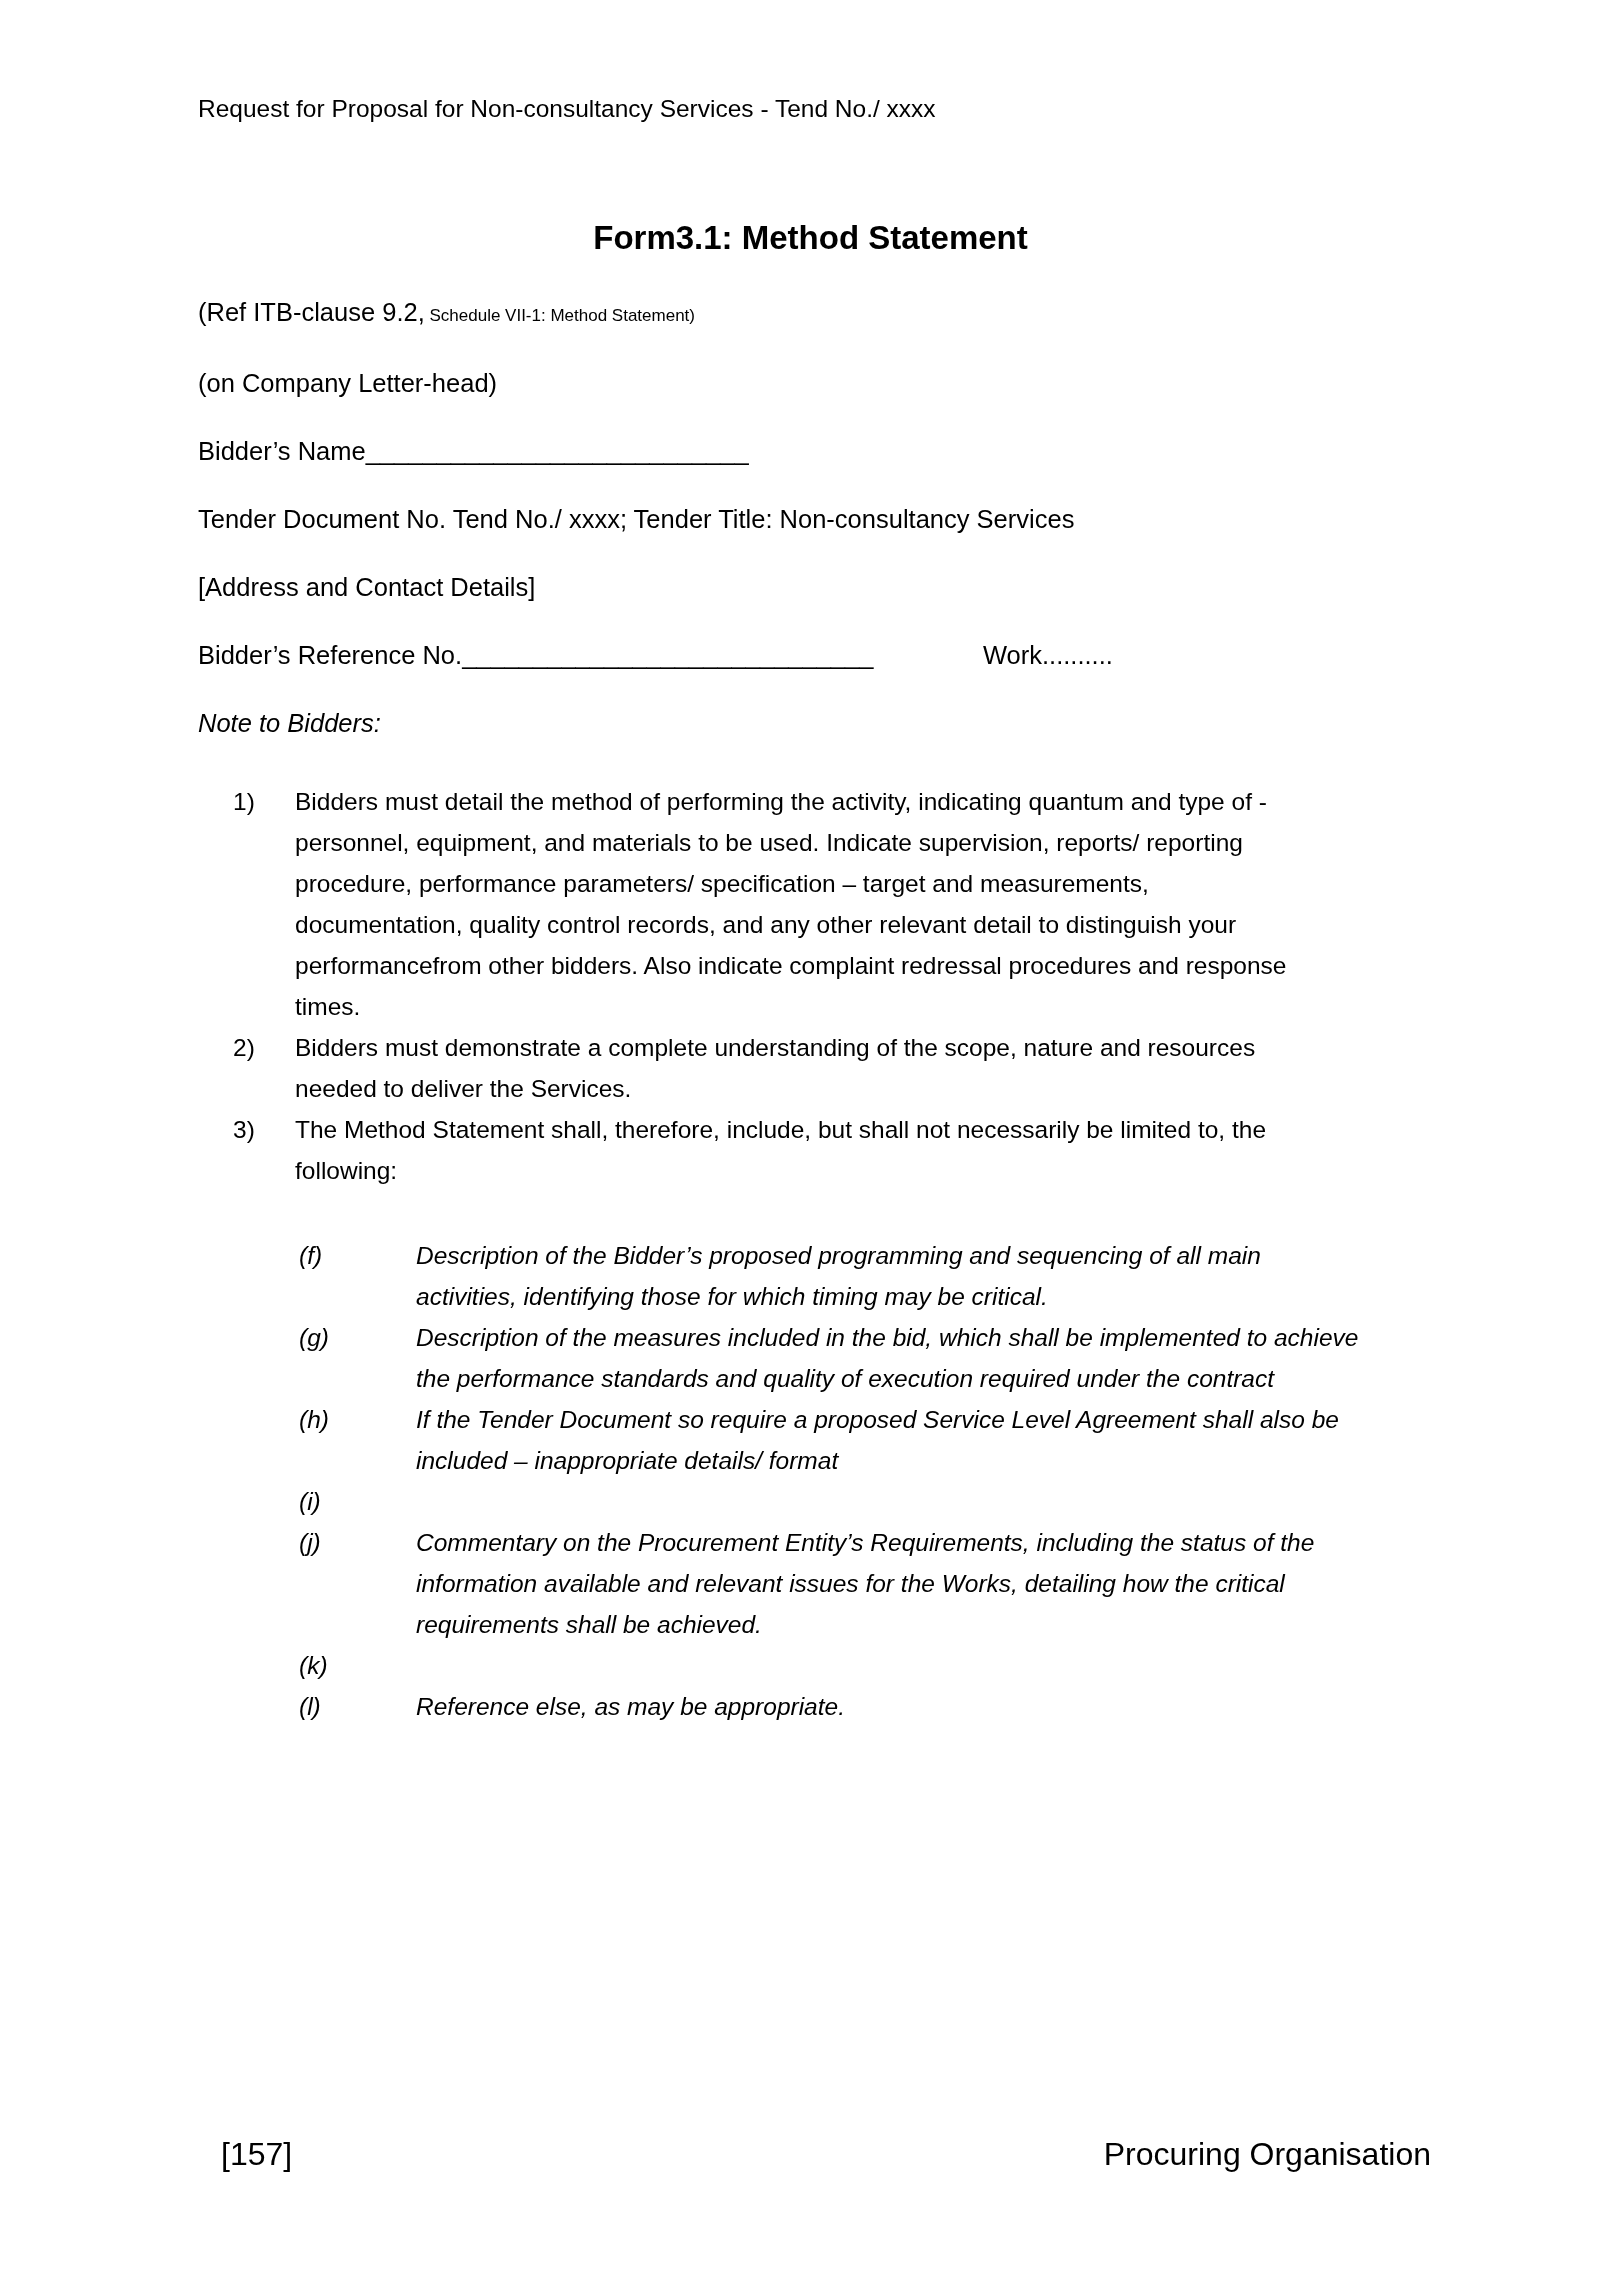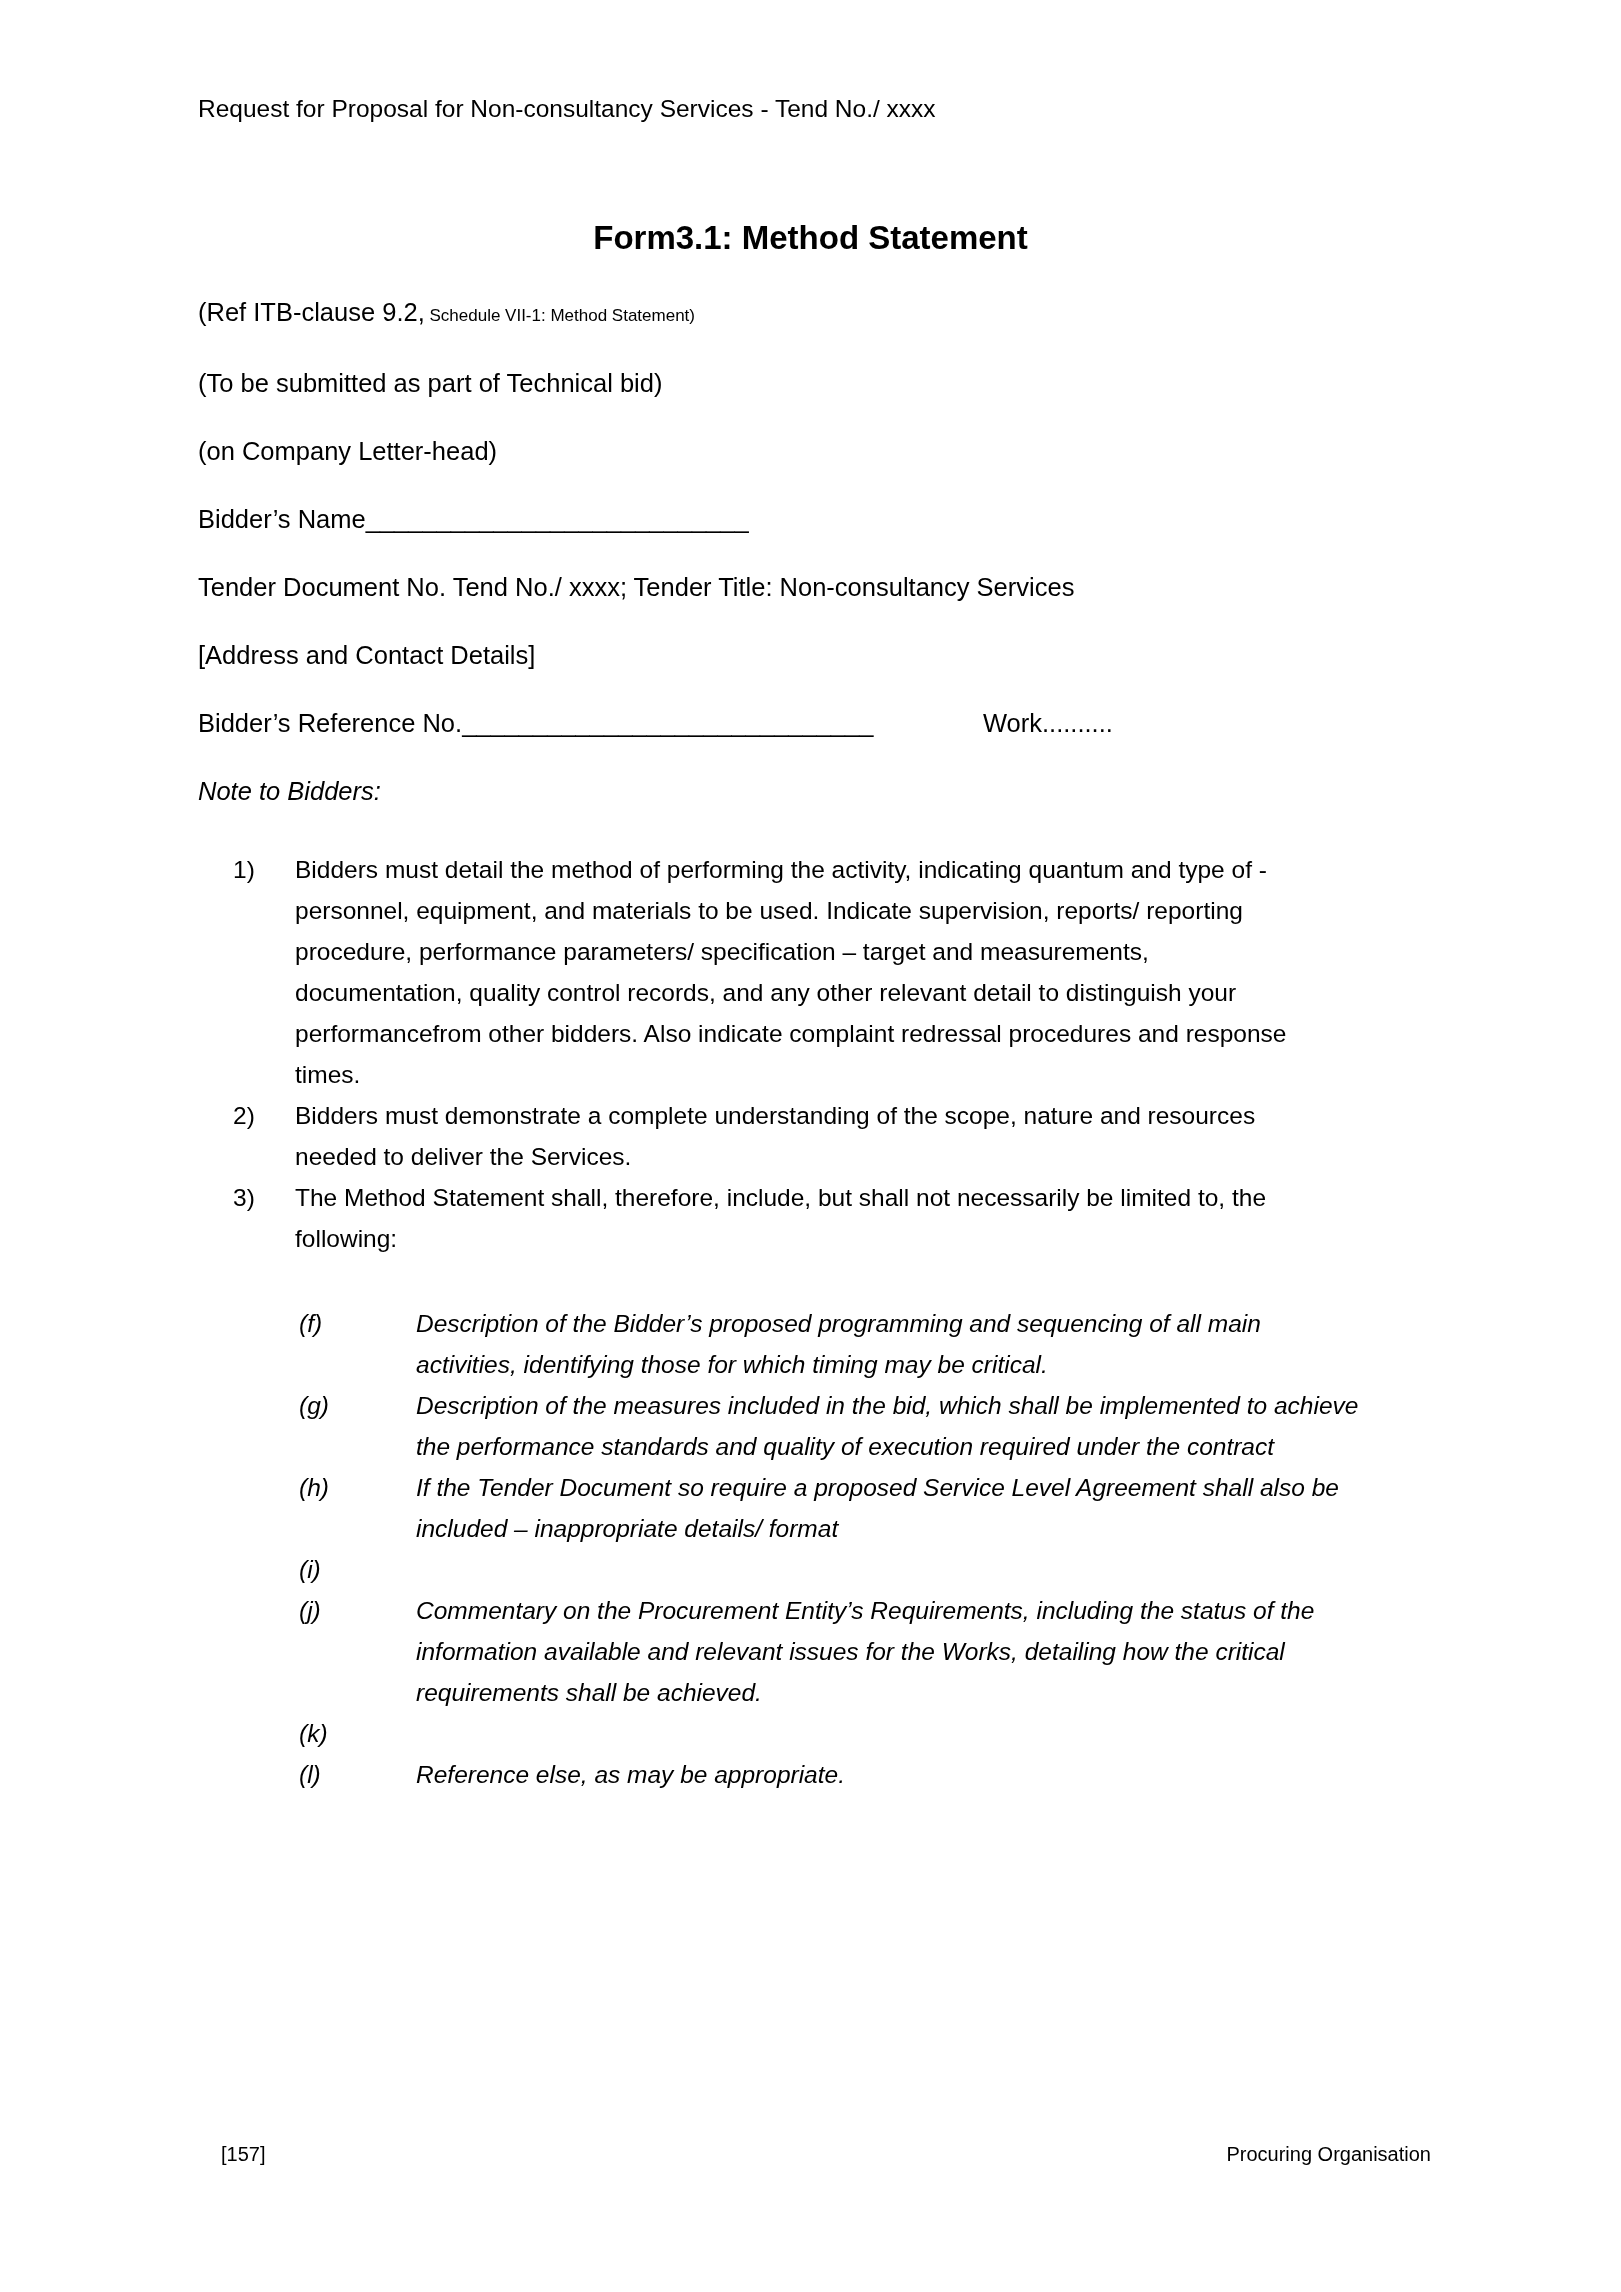--- a/index.html
+++ b/index.html
@@ -43,37 +43,36 @@
   ol.notes .text { width: 1157px; white-space: pre-line; }
 
   ol.subitems { margin-top: 44px; font-size: 24.5px; line-height: 41px; font-style: italic; }
   ol.subitems > li { display: flex; padding-left: 101px; }
   ol.subitems .num { width: 71px; flex: 0 0 71px; }
   ol.subitems .text { width: 1157px; white-space: pre-line; margin-left: 46px; }
 
   .page-footer {
     position: absolute; left: 221px; right: 190px; top: 2140px;
     display: flex; justify-content: space-between;
-    font-size: 20px; line-height: 29px; align-items: center;
+    font-size: 32px; line-height: 29px; align-items: center;
   }
 </style>
 </head>
 <body>
 
 <div class="page">
 
   <div class="running-header">Request for Proposal for Non-consultancy Services - Tend No./ xxxx</div>
 
   <h1 class="doc-title">Form3.1: Method Statement</h1>
 
   <div class="content">
 
     <p class="para"><span>(Ref ITB-clause 9.2,</span><span class="small"> Schedule VII-1: Method Statement)</span></p>
 
-    <p class="para">(To be submitted as part of Technical bid)</p>
 
     <p class="para">(on Company Letter-head)</p>
 
     <p class="para"><span>Bidder’s Name</span><span>___________________________</span></p>
 
     <p class="para">Tender Document No. Tend No./ xxxx; Tender Title: Non-consultancy Services</p>
 
     <p class="para">[Address and Contact Details]</p>
 
     <p class="para ref-row"><span>Bidder’s Reference No.</span><span>_____________________________</span><span class="date-label">Work..........</span></p>

